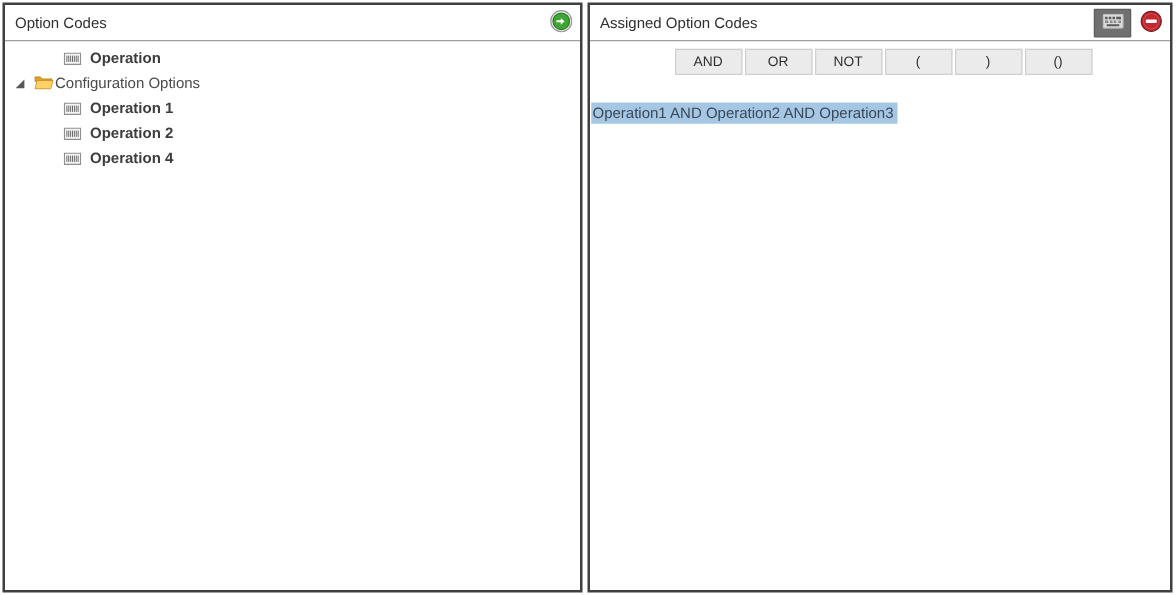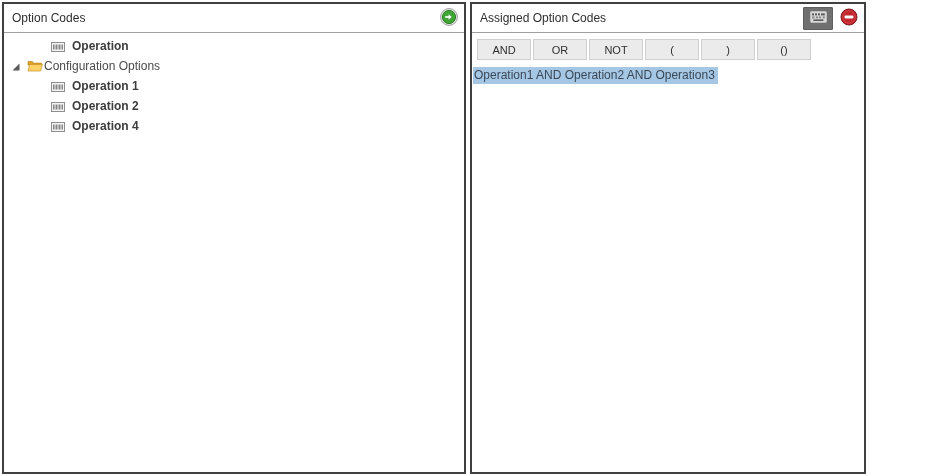--- a/index.html
+++ b/index.html
@@ -2,21 +2,21 @@
 <html><head>
 <meta charset="utf-8">
 <style>
   * { margin:0; padding:0; box-sizing:border-box; }
   html,body { background:#ffffff; }
   body { font-family:"Liberation Sans","DejaVu Sans",sans-serif; }
   .screen { position:relative; width:941px; height:476px; background:#ffffff; overflow:hidden; }
 
   .panel { position:absolute; top:2px; height:472px; background:#ffffff; border:2px solid #404040; }
   .panel-left  { left:2px;  width:464px; }
-  .panel-right { left:470px; width:396px; }
+  .panel-right { left:470px; width:468px; }
 
   .panel-header {
     position:relative; height:29px; border-bottom:1px solid #a0a0a0;
     display:flex; align-items:center; padding:0 8px;
     font-size:12px; color:#2f2f2f; background:#ffffff;
   }
   .header-actions { position:absolute; right:6px; top:0; height:29px; display:flex; align-items:center; gap:7px; }
 
   .icon-btn-round { width:18px; height:18px; border:none; background:transparent; padding:0; cursor:pointer; display:flex; align-items:center; justify-content:center; }
   .icon-btn-dark {
@@ -29,27 +29,27 @@
   .tree-row { position:relative; height:20px; display:flex; align-items:center; font-size:12px; color:#4a4a4a; }
   .tree-root .expander { position:absolute; left:7px; top:5px; }
   .tree-root .folder { position:absolute; left:23px; top:3px; }
   .tree-root .label { position:absolute; left:40px; top:3px; }
   .tree-item .hl { position:absolute; left:42px; right:2px; top:0; height:20px; }
   .tree-item.selected .hl { background:#e0e0e0; }
   .tree-item .code-icon { position:absolute; left:47px; top:5px; }
   .tree-item .label { position:absolute; left:68px; top:3px; font-weight:bold; color:#3d3d3d; }
 
   
-  .op-toolbar { display:flex; gap:2px; padding:6px 0 0 5px; }
+  .op-toolbar { display:flex; gap:2px; padding:6px 0 0 5px;justify-content:center; }
   .op-btn {
     width:54px; height:21px; background:#ebebeb; border:1px solid #cfcfcf;
     font-family:"Liberation Sans","DejaVu Sans",sans-serif; font-size:11px; color:#2f2f2f;
     display:flex; align-items:center; justify-content:center; cursor:pointer;
   }
-  .expression-line { margin-top:7px; padding-left:1px; font-size:12px; }
+  .expression-line { margin-top:22px; padding-left:1px; font-size:12px; }
   .expression-text {
     display:inline-block; background:#a5c7e4; color:#3a4857; padding:1px 3px 2px 1px; line-height:14px;
   }
 </style>
 </head>
 <body>
 
 <div class="screen">
 
   <div class="panel panel-left">

